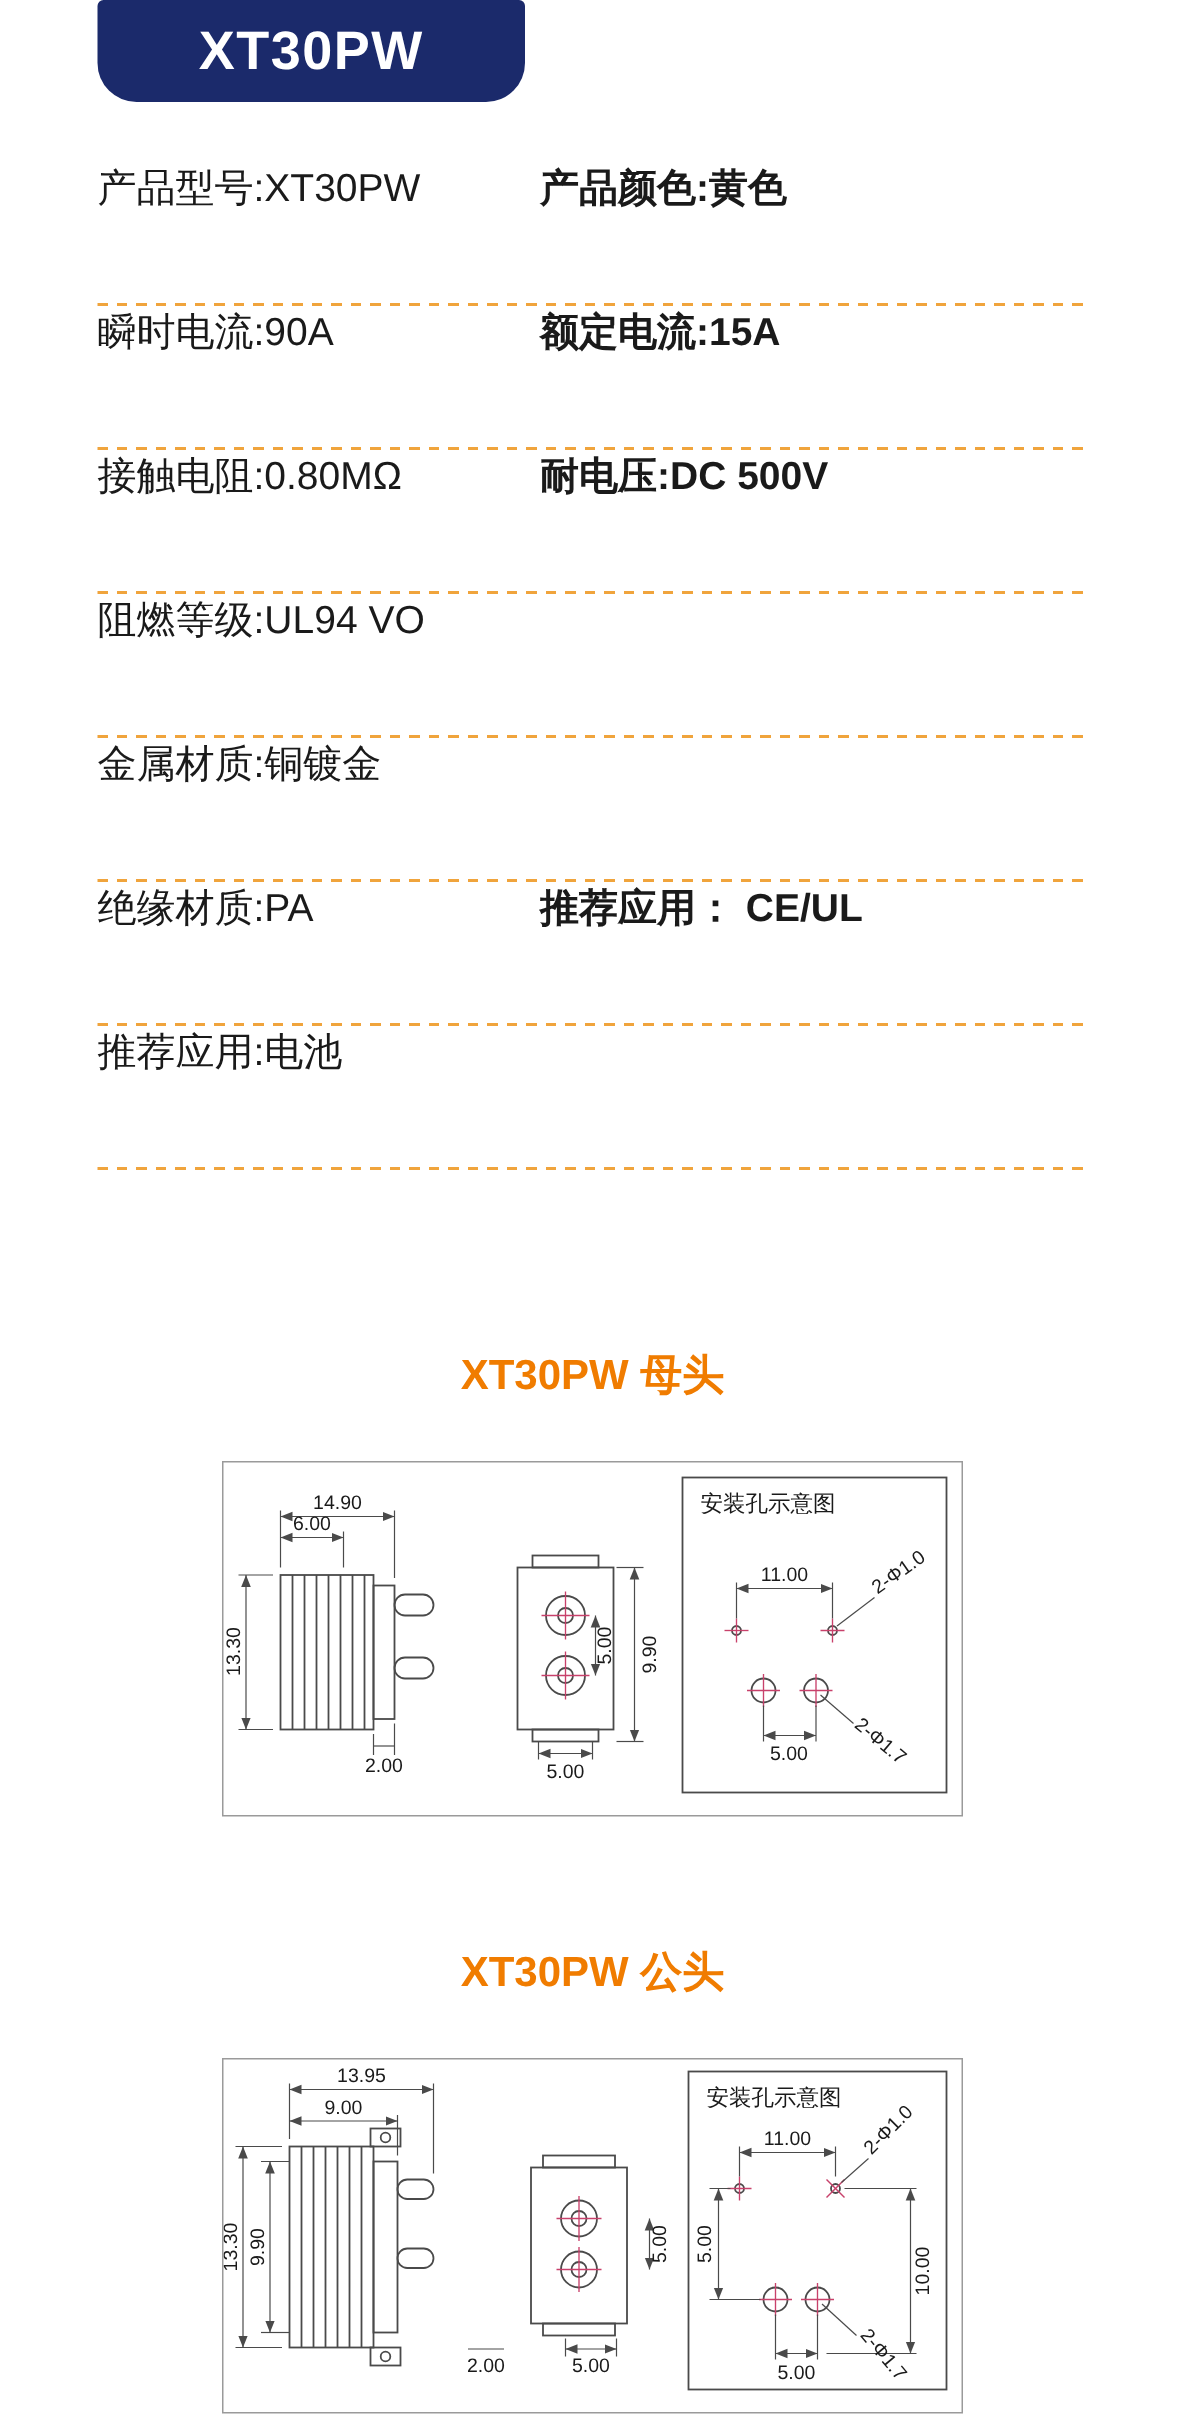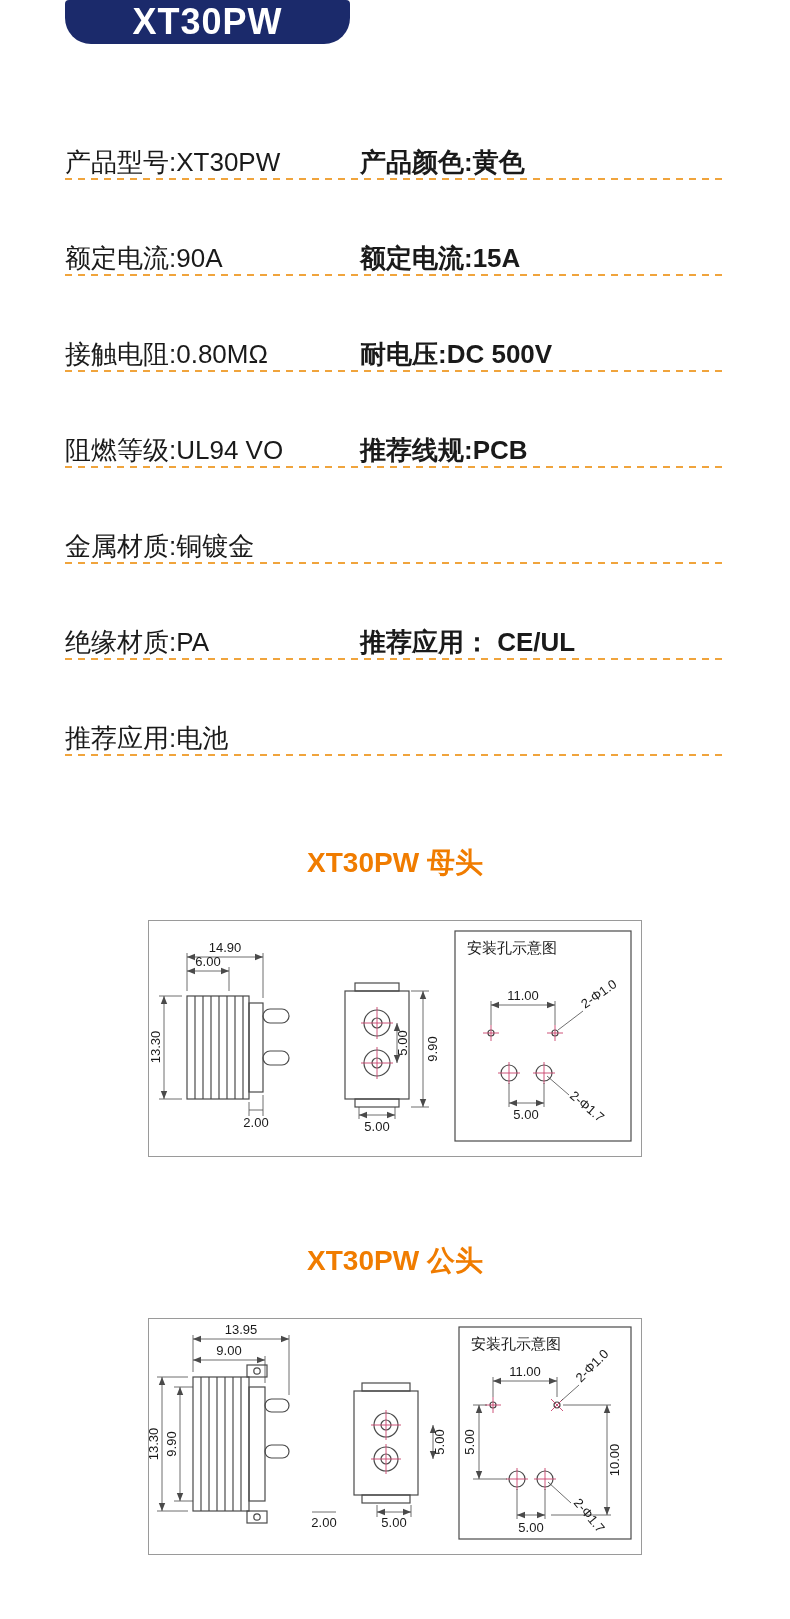--- a/index.html
+++ b/index.html
@@ -2,30 +2,30 @@
 <html style="--badge-bg: #1b2a6b; --badge-text: #ffffff; --divider: #f0a43c; --accent: #f07c00; --text: #1a1a1a; --line: #4a4a4a; --mark: #c8416b; --box-border: #9a9a9a;"><head>
 <meta charset="utf-8">
 <style>
   :root{
     --badge-bg:#1b2a6b; --badge-text:#ffffff; --divider:#f0a43c; --accent:#f07c00;
     --text:#1a1a1a; --line:#4a4a4a; --mark:#c8416b; --box-border:#9a9a9a;
   }
   *{box-sizing:border-box;margin:0;padding:0;}
   html,body{background:#ffffff;}
   body{width:790px;min-height:1619px;font-family:"Liberation Sans",sans-serif;color:var(--text);}
-  .badge{margin-left:65px;width:285px;height:44px;background:var(--badge-bg);
+  .badge{margin-left:65px;width:285px;height:68px;background:var(--badge-bg);
          border-radius:4px 4px 26px 26px;display:flex;align-items:center;justify-content:center;}
   .badge span{color:var(--badge-text);font-size:36px;font-weight:bold;letter-spacing:1px;}
   .specs{margin:0 65px;padding-top:40px;}
-  .spec-row{display:flex;align-items:flex-end;height:96px;position:relative;}
+  .spec-row{display:flex;align-items:flex-start;height:96px;position:relative;}
   .spec-row::after{content:"";position:absolute;left:0;right:0;bottom:0;height:2px;
     background:repeating-linear-gradient(90deg,var(--divider) 0 7px,transparent 7px 13px);}
   .spec-left{width:295px;font-size:26px;}
   .spec-right{flex:1;font-size:26px;font-weight:bold;}
-  .section-title{margin-top:88px;text-align:center;font-size:28px;font-weight:bold;color:var(--accent);}
+  .section-title{margin-top:118px;text-align:center;font-size:28px;font-weight:bold;color:var(--accent);}
   .section-title.male{margin-top:85px;}
   .drawing{width:494px;margin:38px auto 0;border:1px solid var(--box-border);background:#fff;}
   svg{display:block;}
   svg text{font-family:"Liberation Sans",sans-serif;font-size:13px;fill:var(--text);stroke:none;}
   svg text.vtitle{font-size:15px;}
   .geo{stroke:var(--line);fill:none;stroke-width:1.2;}
   .dim{stroke:var(--line);fill:none;stroke-width:0.8;}
   .mark{stroke:var(--mark);fill:none;stroke-width:0.9;}
 </style>
 </head>
@@ -36,30 +36,29 @@
   <div class="badge">
     <span>XT30PW</span>
   </div>
 
   <div class="specs">
     <div class="spec-row">
       <span class="spec-left">产品型号:XT30PW</span>
       <span class="spec-right">产品颜色:黄色</span>
     </div>
     <div class="spec-row">
-      <span class="spec-left">额定电流:90A</span>
+      <span class="spec-left">瞬时电流:90A</span>
       <span class="spec-right">额定电流:15A</span>
     </div>
     <div class="spec-row">
       <span class="spec-left">接触电阻:0.80MΩ</span>
       <span class="spec-right">耐电压:DC 500V</span>
     </div>
     <div class="spec-row">
       <span class="spec-left">阻燃等级:UL94 VO</span>
-      <span class="spec-right">推荐线规:PCB</span>
     </div>
     <div class="spec-row">
       <span class="spec-left">金属材质:铜镀金</span>
     </div>
     <div class="spec-row">
       <span class="spec-left">绝缘材质:PA</span>
       <span class="spec-right">推荐应用： CE/UL</span>
     </div>
     <div class="spec-row">
       <span class="spec-left">推荐应用:电池</span>

